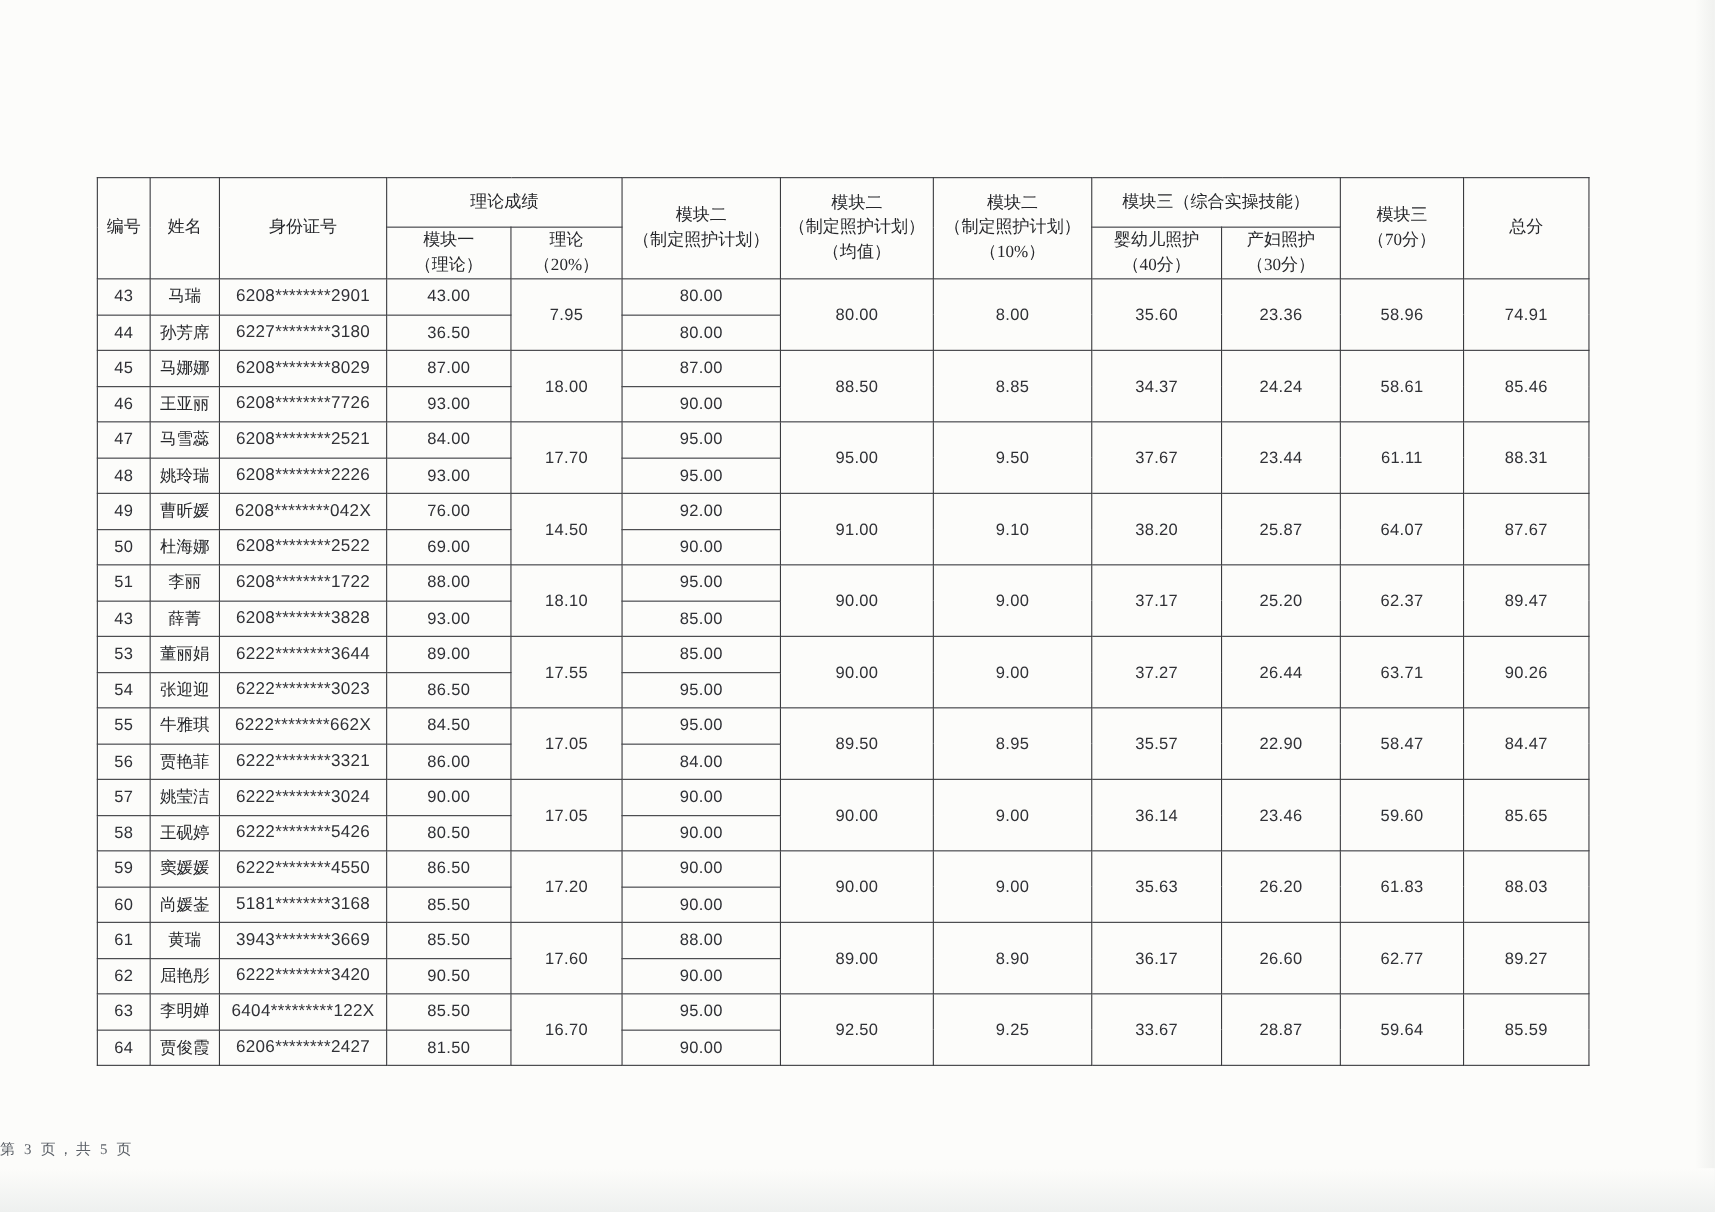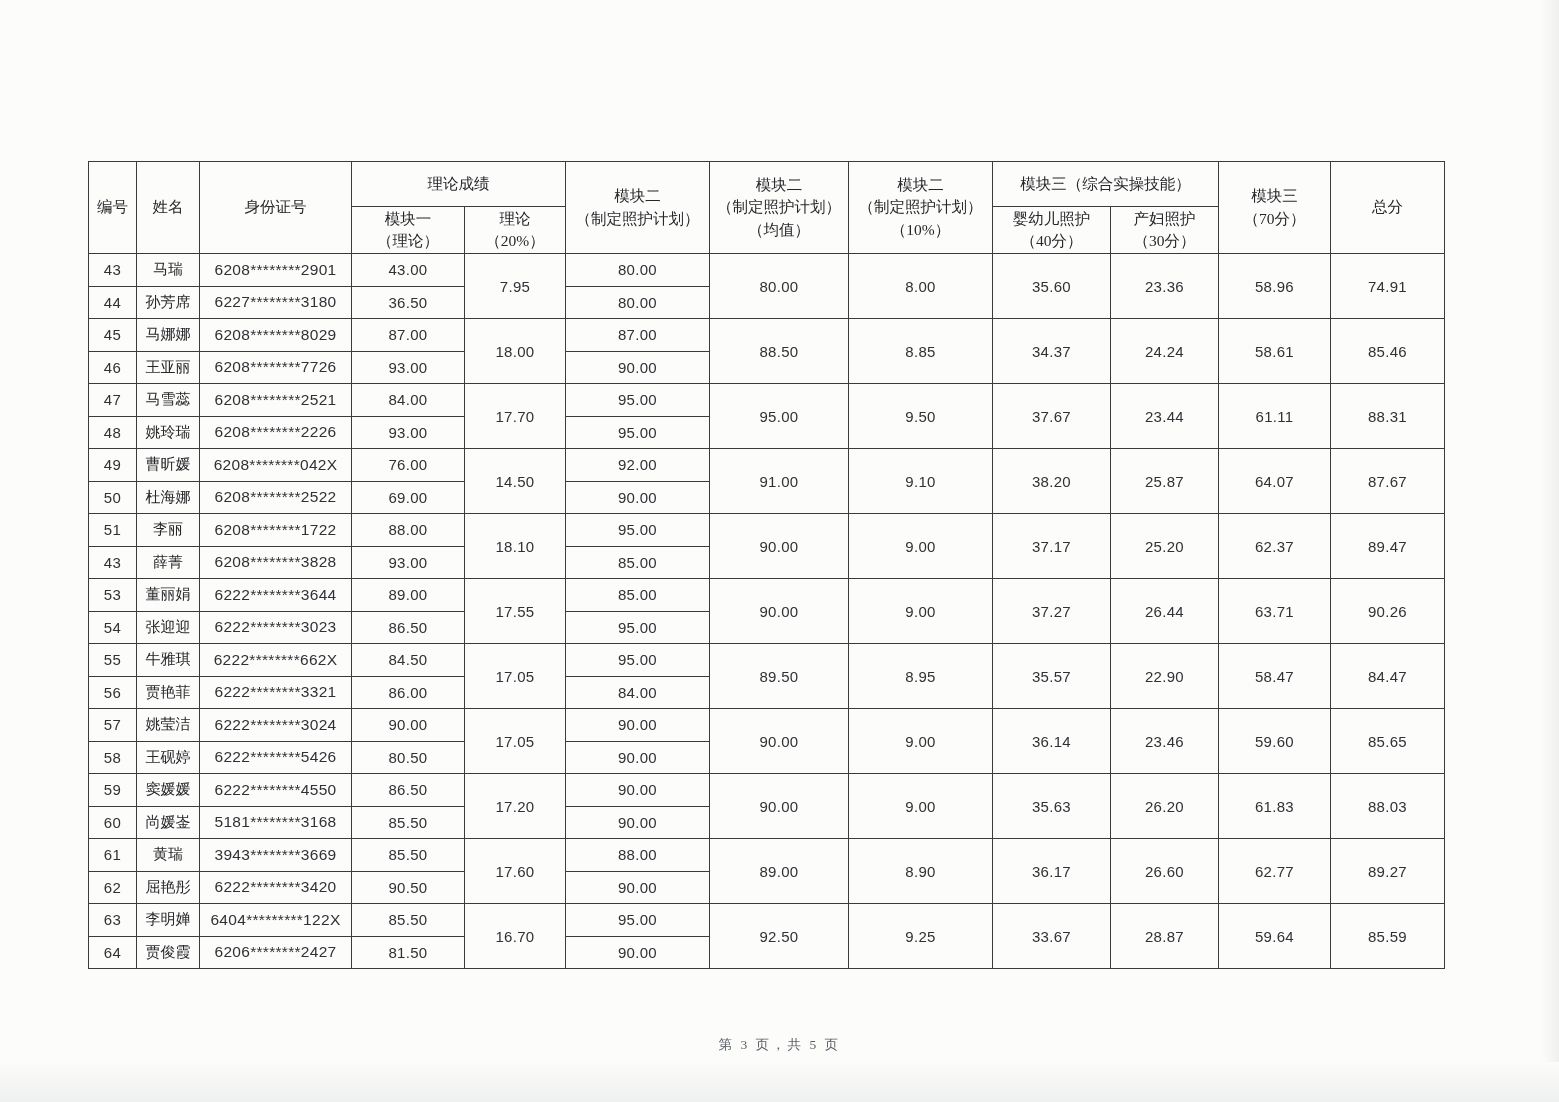--- a/index.html
+++ b/index.html
@@ -60,21 +60,20 @@
   }
   .score td.cjk {
     font-family: Liberation Sans, sans-serif;
     font-size: 15px;
     color: #26272b;
   }
   .score td.idnum { font-size: 15.5px; }
   .footer {
     position: absolute;
     left: 0; right: 0; top: 1036px;
-    text-align: center;
     font-family: "Liberation Serif", serif;
     font-size: 13.5px;
     letter-spacing: 2.5px;
     color: #5a5f66;
   }
 </style>
 </head>
 <body>
 
 <div class="page">

